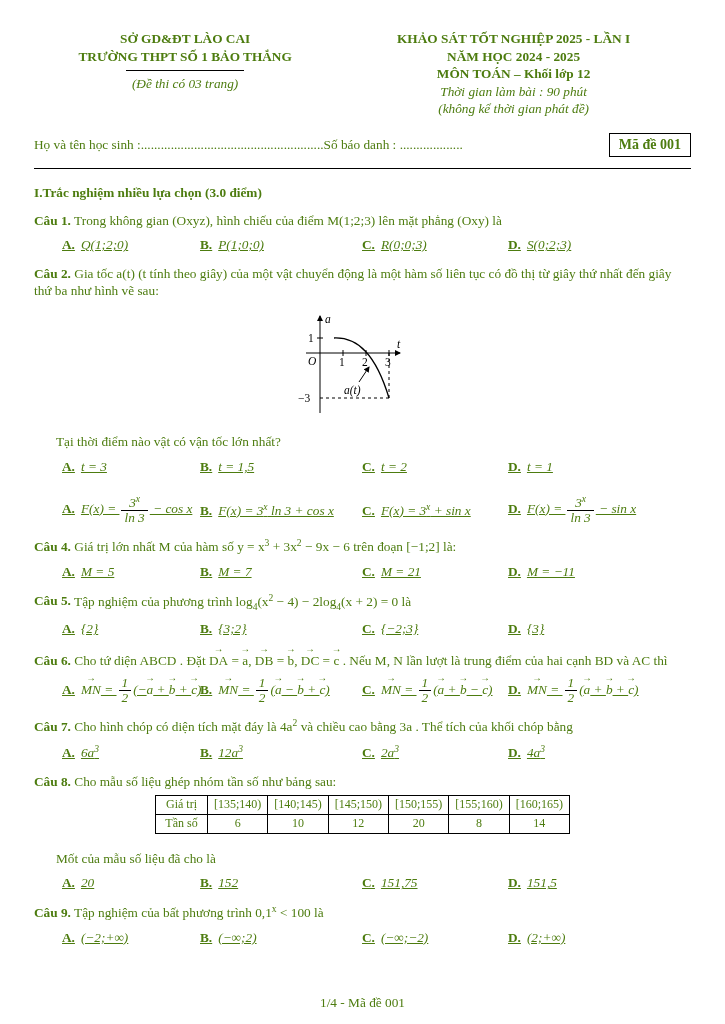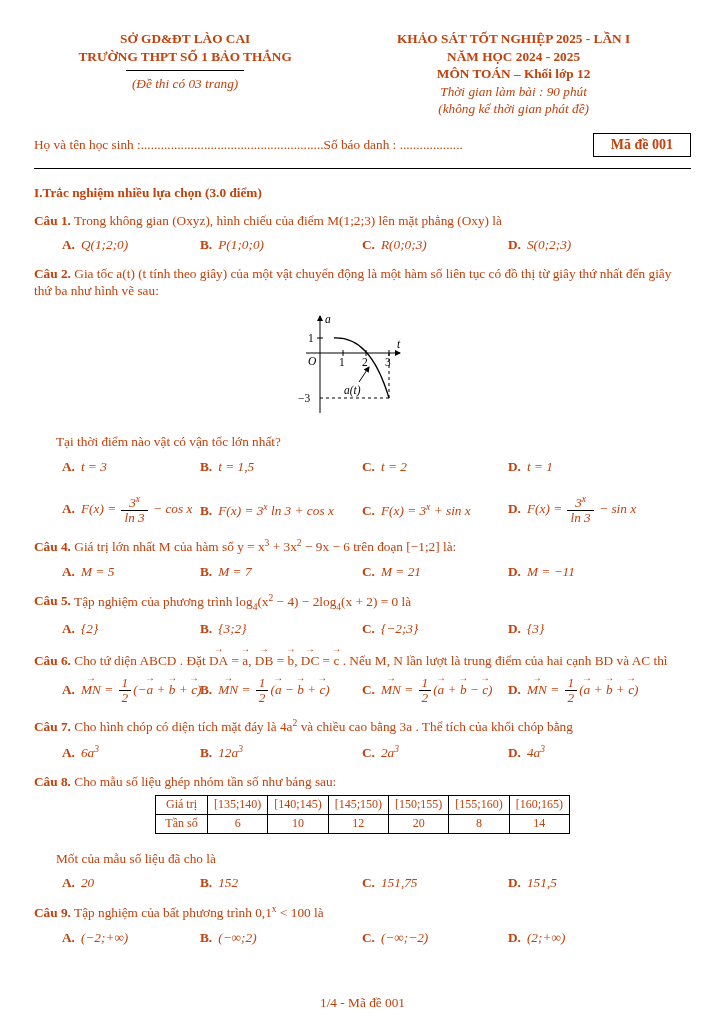--- a/index.html
+++ b/index.html
@@ -1,36 +1,36 @@
 <!DOCTYPE html>
 <html><head>
 <meta charset="utf-8">
 <style>
   * { box-sizing: border-box; }
   html, body { margin: 0; padding: 0; background: #ffffff; }
   .page {
     width: 725px; height: 1024px; overflow: hidden;
     padding: 30px 34px 12px;
     font-family: "Liberation Serif", "DejaVu Serif", serif;
-    font-size: 13.3px; line-height: 1.32; color: #c2410c;
+    font-size: 13.3px; line-height: 1.32; color: #4d7c0f;
     display: flex; flex-direction: column; background: #fff;
   }
   .bold { font-weight: bold; }
   .italic { font-style: italic; }
   .header { display: flex; }
   .header-left { width: 46%; text-align: center; }
   .header-right { width: 54%; text-align: center; }
   .hline { width: 118px; border-bottom: 1.4px solid #000; margin: 5px auto 4px; }
   .student-row { display: flex; align-items: center; margin-top: 15px; }
-  .code-box { border: 1.7px solid #000; padding: 2px 17px; font-weight: bold; margin-left: auto; white-space: nowrap; font-size: 14px; }
+  .code-box { border: 1.7px solid #000; padding: 2px 9px; font-weight: bold; margin-left: auto; white-space: nowrap; font-size: 14px; }
   .rule { border-top: 1.8px solid #000; margin: 11px 0 9px; }
   .section-title { font-weight: bold; margin: 6px 0 3px; }
   .question { margin-top: 7px; }
   .q-label { font-weight: bold; }
-  .options { display: grid; grid-template-columns: 138px 162px 146px 1fr; margin: 5px 0 2px 28px; align-items: center; }
+  .options { display: grid; grid-template-columns: 138px 162px 146px 1fr; margin: 5px 0 2px 28px; align-items: center; text-decoration: underline; }
   .option { padding: 2px 0; white-space: nowrap; }
   .opt-label { font-weight: bold; margin-right: 6px; }
   .opt-math { font-style: italic; }
   .sub-text { margin-left: 22px; margin-top: 4px; }
   .graph-wrap { text-align: center; margin: 3px 0 1px; }
   .freq-table { border-collapse: collapse; margin: 5px auto 16px; font-size: 12px; }
   .freq-table td { border: 1px solid #000; padding: 1px 6px; text-align: center; min-width: 52px; }
   .footer { text-align: center; margin-top: auto; padding-top: 8px; }
   .frac { display: inline-flex; flex-direction: column; vertical-align: middle; text-align: center; line-height: 1.08; margin: 0 2px; }
   .fnum { border-bottom: 1px solid #000; padding: 0 3px; }

